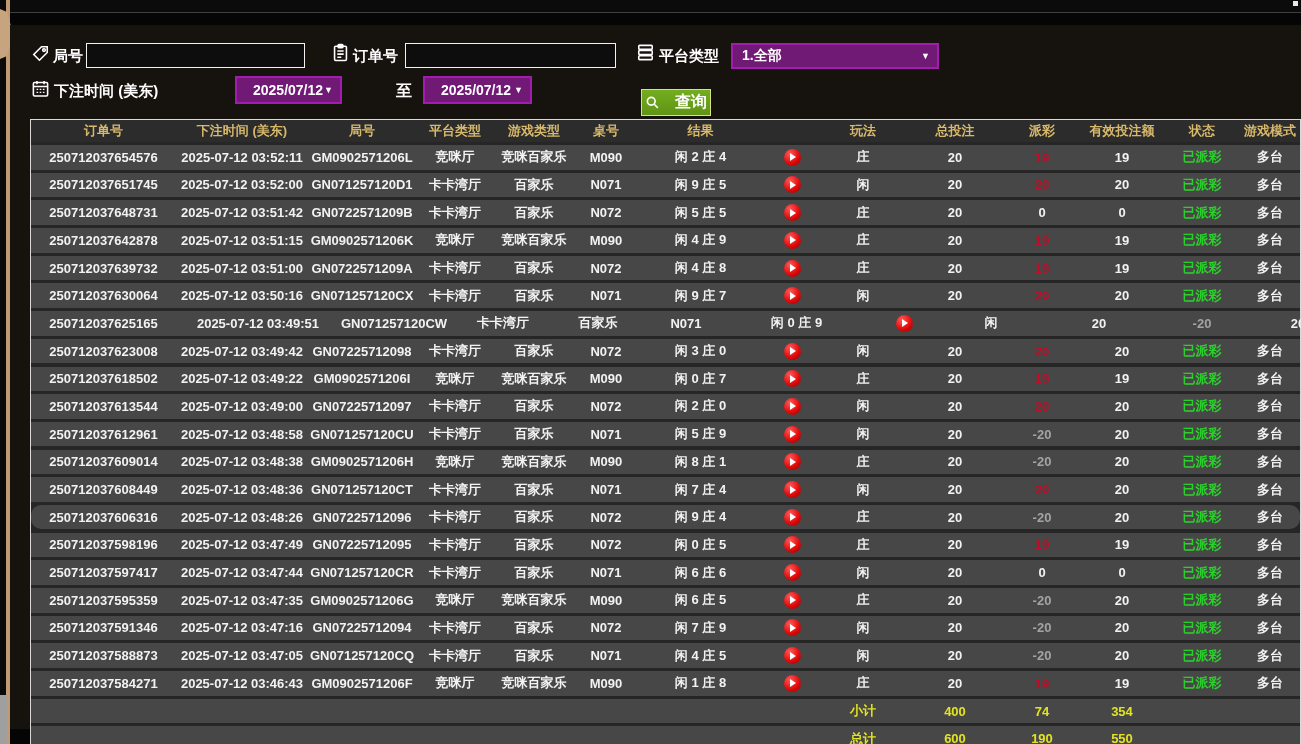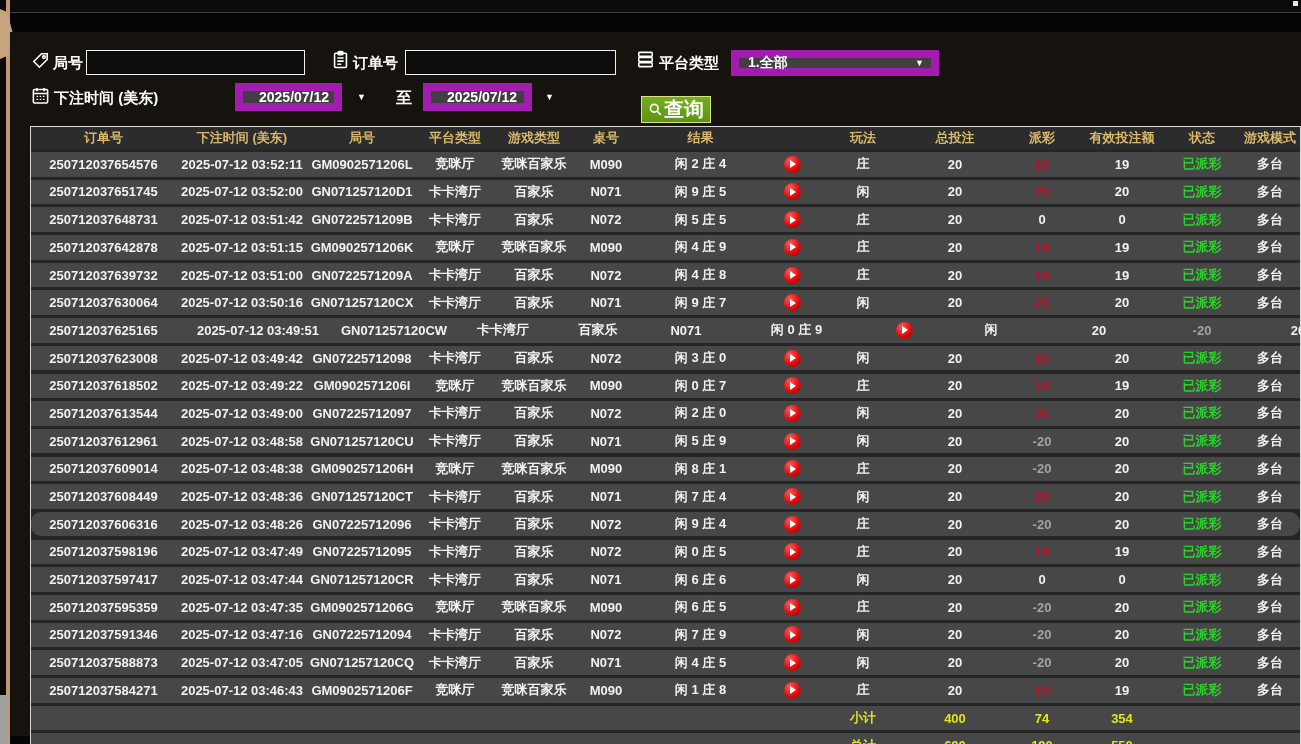--- a/index.html
+++ b/index.html
@@ -13,37 +13,37 @@
   #corner-dot { position:absolute; right:3px; top:1px; width:5px; height:5px; background:#e8e8e8; }
 
   
   #left-strip { position:absolute; left:0; top:0; width:10px; height:744px; background:#0a0a0a; }
   #tan-line { position:absolute; left:6px; top:0; width:4px; height:744px; background:#c19a74; }
   #tan-wedge { position:absolute; left:0; top:9px; width:13px; height:50px; background:#c7a480;
     clip-path:polygon(0 0,55% 6%,100% 50%,55% 94%,0 100%); }
   #gray-block { position:absolute; left:0; top:695px; width:7px; height:49px; background:#9f9f9f; }
 
   
-  #panel { position:absolute; left:10px; top:32px; width:1291px; height:704px; background:#16120e; }
+  #panel { position:absolute; left:10px; top:25px; width:1291px; height:704px; background:#16120e; }
 
   
   .flabel { position:absolute; color:#ffffff; font-weight:700; font-size:15px; white-space:nowrap; }
   .ficon { position:absolute; width:19px; height:19px; }
   .ficon svg { width:100%; height:100%; }
   .txt-input { position:absolute; height:25px; background:#0d0d0d; border:1px solid #f2f2f2;
     color:#fff; font-size:13px; padding:0 6px; outline:none; }
-  .sel-box { position:absolute; background:#404040; border:8px solid #a21caf; color:#fff;
-    font-weight:700; font-size:14px; display:flex; align-items:center; cursor:pointer;gap:28px; }
+  .sel-box { position:absolute; background:#701a75; border:2px solid #a21caf; color:#fff;
+    font-weight:700; font-size:14px; display:flex; align-items:center; cursor:pointer; }
   .sel-box .caret { margin-left:auto; font-size:9px; padding-right:7px; color:#fff; }
   .sel-box .val { padding-left:9px; white-space:nowrap; }
   .date-box .val { padding-left:16px; }
   #search-btn { position:absolute; left:631px; top:64px; width:70px; height:27px;
     background:linear-gradient(#74ad1f,#5f9414); border:1px solid #d6e086;
-    color:#fff; font-weight:700; font-size:20px; display:flex; align-items:center;
-    justify-content:center; gap:1px; cursor:pointer; }
+    color:#fff; font-weight:700; font-size:16px; display:flex; align-items:center;
+    justify-content:center; gap:15px; cursor:pointer; }
   #search-btn svg { width:15px; height:15px; }
 
   
   #grid { position:absolute; left:30px; top:108px; width:1271px; height:630px;
     background:#262626; border:1px solid #d9d9d9; }
   .t-row { display:grid; height:24.5px; margin-bottom:3.2px; background:#474747; }
   .t-row.header { background:#2c2c2c; height:22px; margin-bottom:3px; }
   .cell { display:flex; align-items:center; justify-content:center; font-size:13px;
     font-weight:600; color:#f2f2f2; white-space:nowrap; overflow:hidden; }
   .header .cell { color:#d8b96b; font-weight:700; font-size:13px; }

